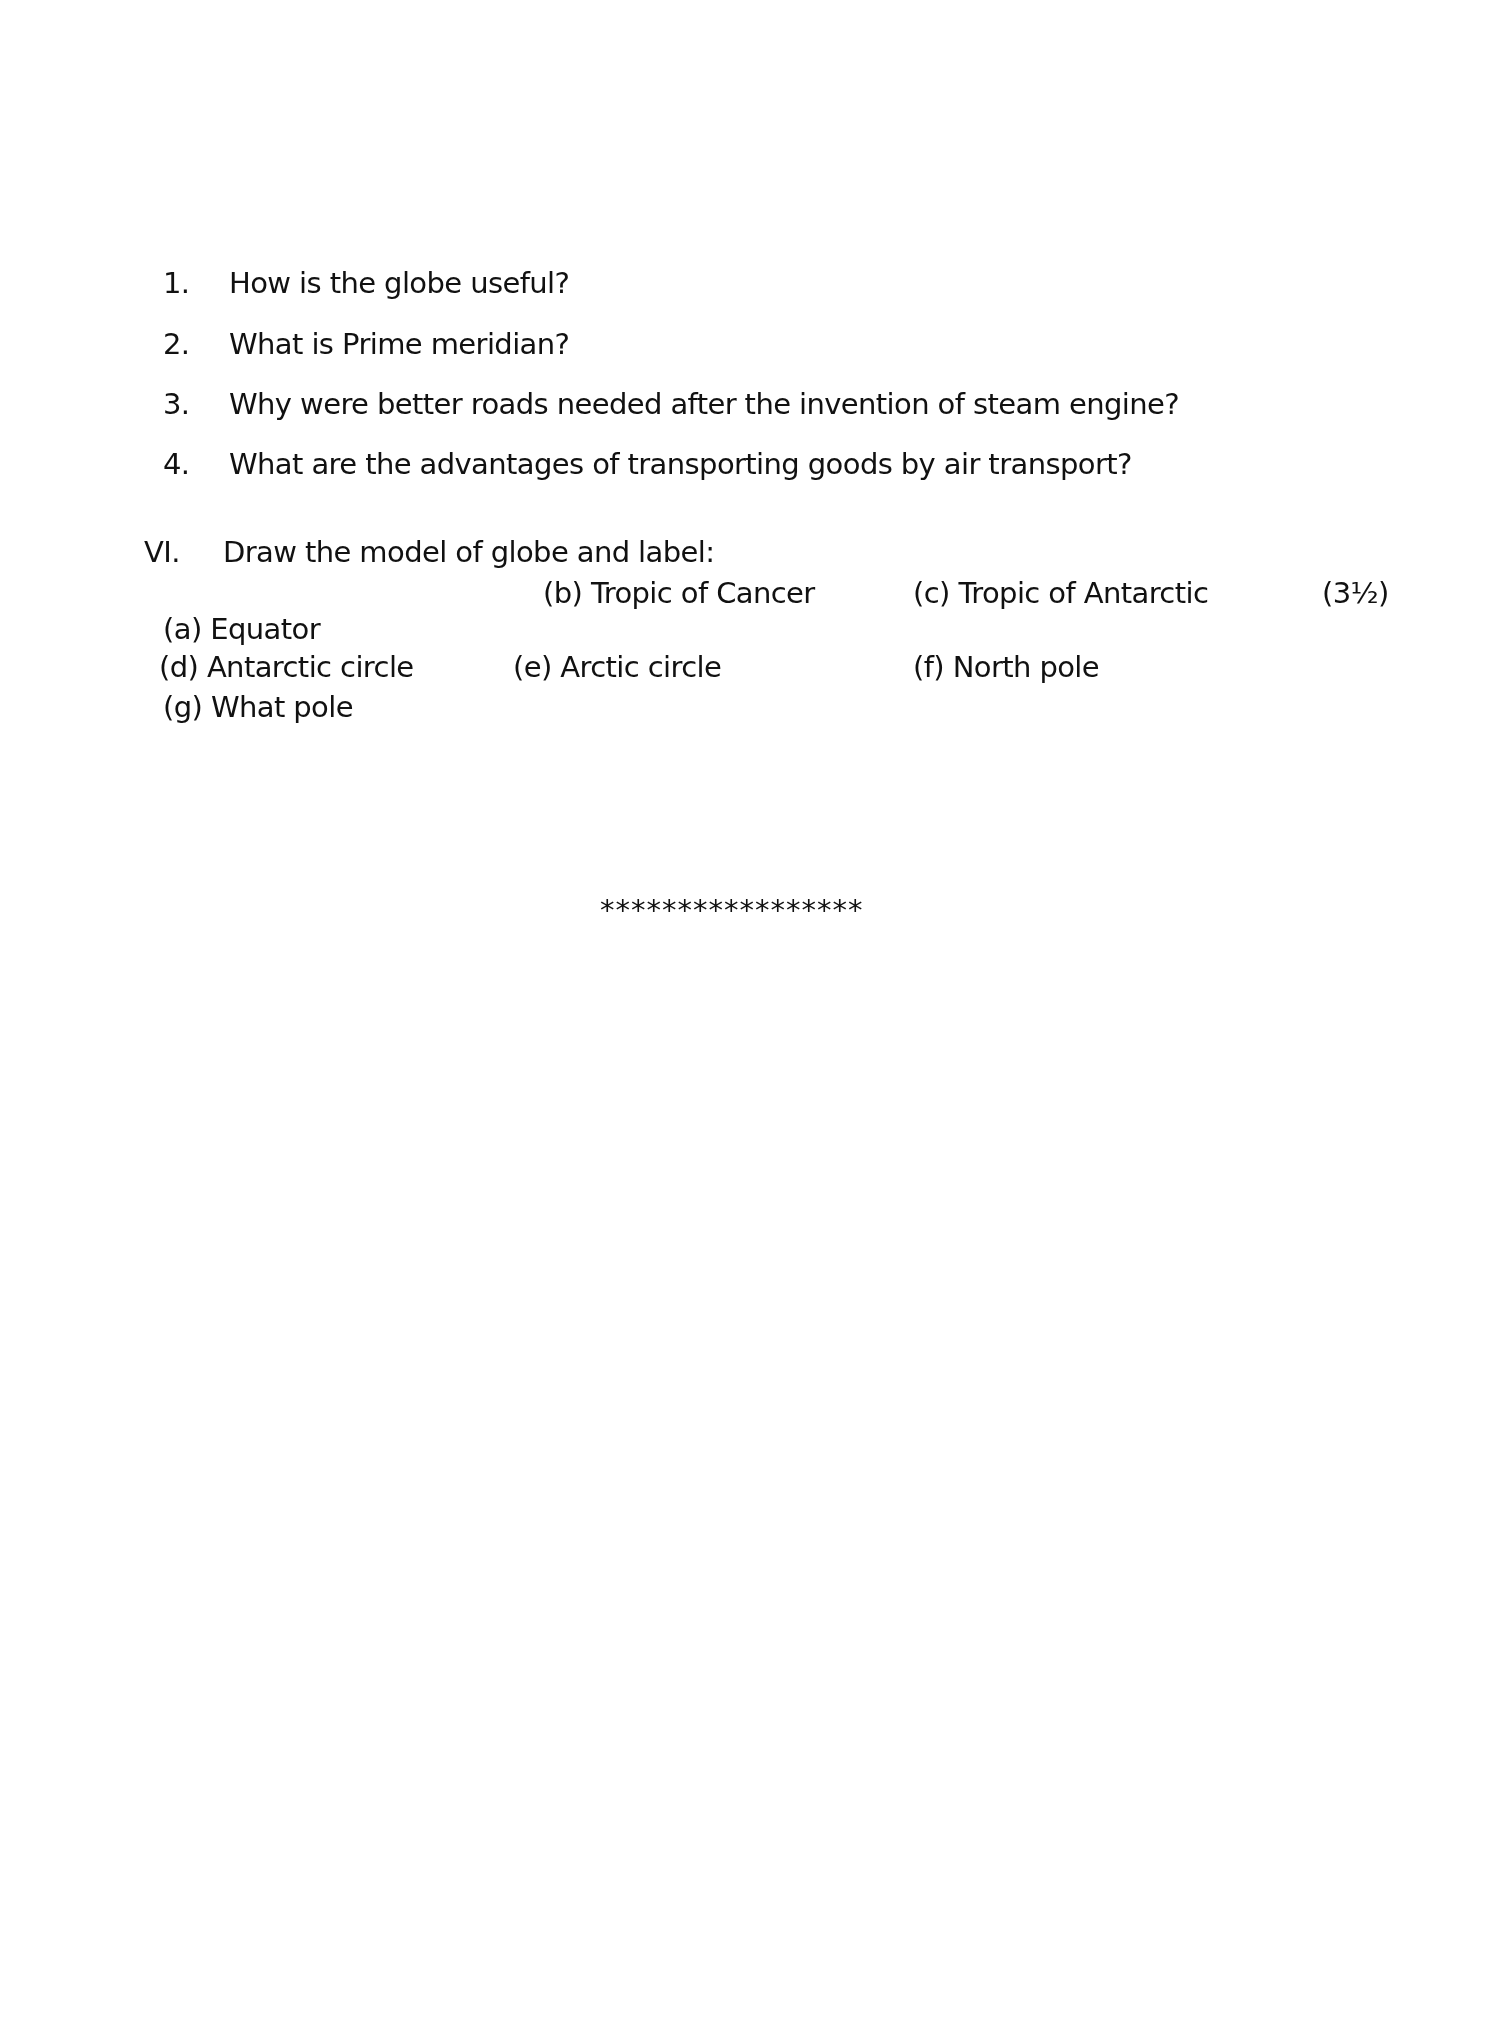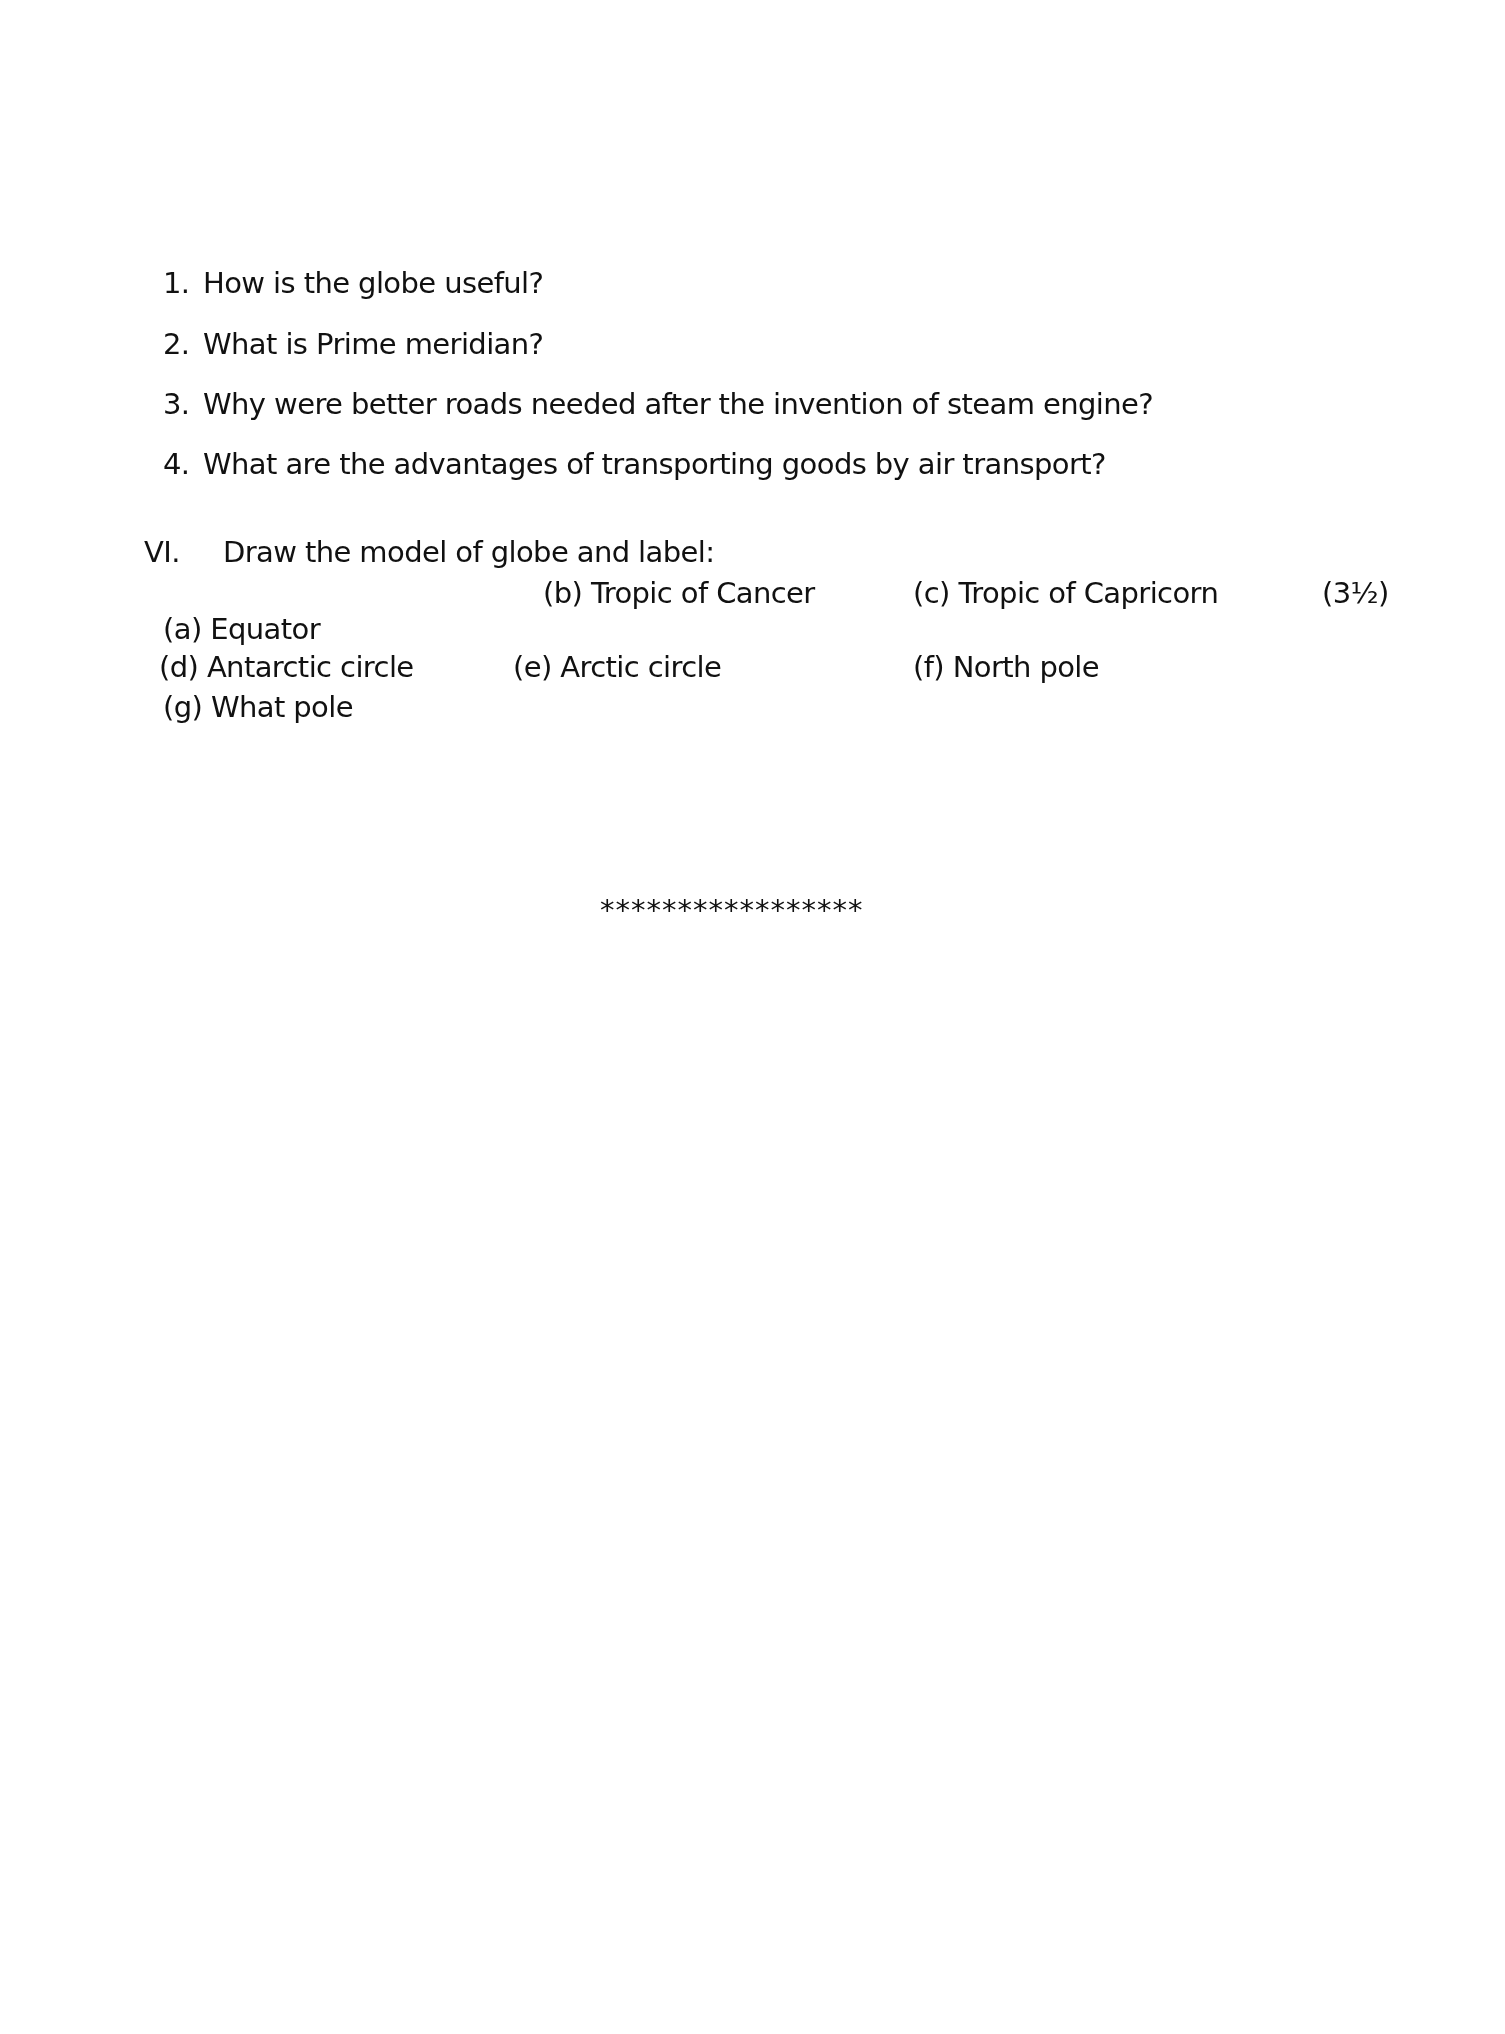--- a/index.html
+++ b/index.html
@@ -1,20 +1,20 @@
 <!DOCTYPE html>
 <html><head>
 <meta charset="utf-8">
 <style>
   html, body { margin: 0; padding: 0; background: #ffffff; }
   body { width: 1505px; height: 2034px; position: relative; overflow: hidden;
          font-family: "DejaVu Sans", sans-serif; color: #111; }
   .line { position: absolute; font-size: 29px; line-height: 36px; white-space: nowrap; letter-spacing: -0.6px; }
   .qnum { position: absolute; left: 163px; }
-  .qtext { position: absolute; left: 203px; }
+  .qtext { position: absolute; left: 229px; }
   .abs { position: absolute; }
   .stars { position: absolute; left: 600px; top: 893px; font-size: 29px; letter-spacing: 1px; white-space: nowrap; }
 </style>
 </head>
 <body>
 
 <div>
   <div class="line" style="top:265px;">
     <span class="qnum">1.</span>
     <span class="qtext">How is the globe useful?</span>
@@ -36,21 +36,21 @@
 <div>
   <div class="line" style="top:534px; left:0; width:1505px;">
     <span class="abs" style="left:98px;margin-left:46px;">VI.</span>
     <span class="abs" style="left:223px;">Draw the model of globe and label:</span>
     <span class="abs" style="left:1322px;margin-top:41px;">(3½)</span>
   </div>
 
   <div class="line" style="top:575px; left:0; width:1505px;">
     <span class="abs" style="left:163px;margin-top:36px;"><span>(a)</span> <span>Equator</span></span>
     <span class="abs" style="left:543px;"><span>(b)</span> <span>Tropic of Cancer</span></span>
-    <span class="abs" style="left:913px;"><span>(c)</span> <span>Tropic of Capricorn</span></span>
+    <span class="abs" style="left:913px;"><span>(c)</span> <span>Tropic of Antarctic</span></span>
   </div>
 
   <div class="line" style="top:649px; left:0; width:1505px;">
     <span class="abs" style="left:159px;"><span>(d)</span> <span>Antarctic circle</span></span>
     <span class="abs" style="left:513px;"><span>(e)</span> <span>Arctic circle</span></span>
     <span class="abs" style="left:913px;"><span>(f)</span> <span>North pole</span></span>
   </div>
 
   <div class="line" style="top:689px; left:0; width:1505px;">
     <span class="abs" style="left:163px;"><span>(g)</span> <span>What pole</span></span>

